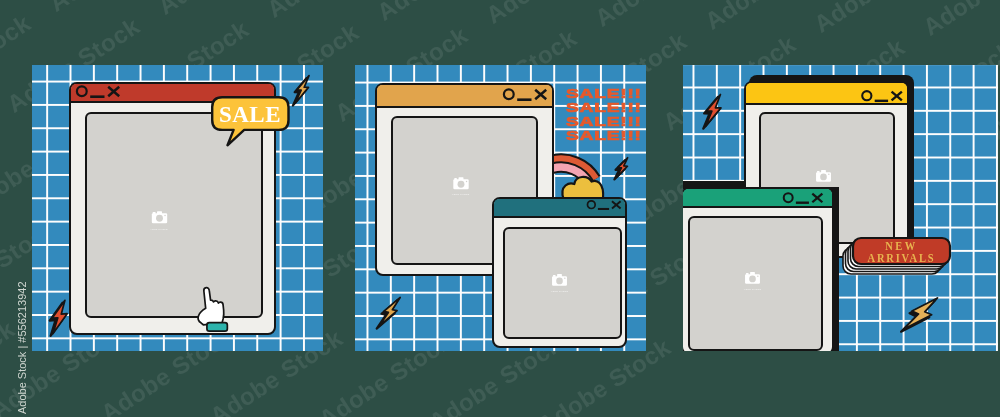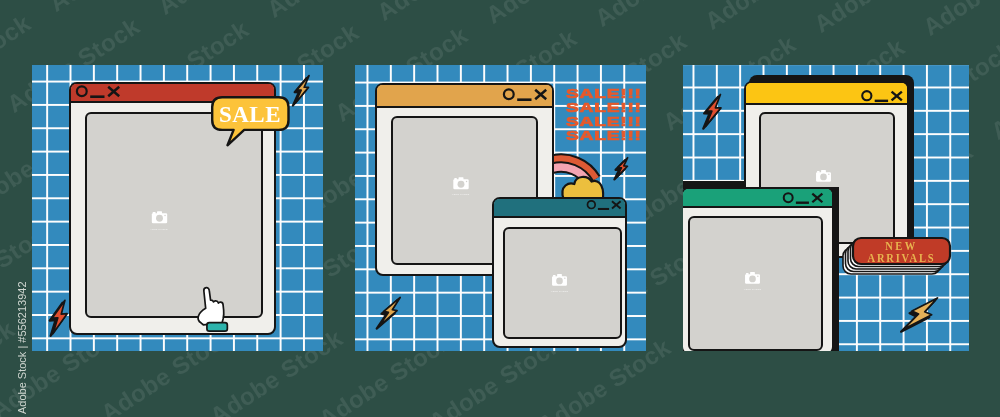--- a/index.html
+++ b/index.html
@@ -199,21 +199,21 @@
   </svg>
 
   <svg style="position:absolute;left:20px;top:228px;" width="42" height="44" viewBox="0 0 42 44">
     <g transform="translate(-2.4,2.4)">
         <path d="M 10 0 L 0 18 L 5.5 17 L 3 32 L 14 12 L 8.3 13.2 Z" vector-effect="non-scaling-stroke" transform="translate(15,19) rotate(27) scale(0.82,1.1) translate(-7,-16)" fill="#151515" stroke="#151515" stroke-width="2.2" stroke-linejoin="round"></path>
       </g>
     <path d="M 10 0 L 0 18 L 5.5 17 L 3 32 L 14 12 L 8.3 13.2 Z" vector-effect="non-scaling-stroke" transform="translate(15,19) rotate(27) scale(0.82,1.1) translate(-7,-16)" fill="#e2a74d" stroke="#151515" stroke-width="1.7" stroke-linejoin="round"></path>
   </svg>
 </div>
 
-<div class="panel" id="p3" style="left:683px;width:286px;background-position:9.5px 21.5px;">
+<div class="panel" id="p3" style="left:683px;width:315px;background-position:9.5px 21.5px;">
 
   <div style="position:absolute;left:66px;top:10px;width:164.5px;height:176.5px;background:#151515;border-radius:8px;"></div>
 
   <div class="win" style="left:60.5px;top:16px;width:165px;height:176.5px;">
 
     <div class="bar" style="height:19.5px;background:#fcc513;"></div>
 
     <svg class="ctl" style="right:3px;top:5px;" width="44" height="15" viewBox="0 0 46 16">
       <circle cx="6.8" cy="8.2" r="4.9" fill="none" stroke="#151515" stroke-width="2.2"></circle>
       <line x1="15.2" y1="13.7" x2="29.5" y2="13.7" stroke="#151515" stroke-width="2.6"></line>

